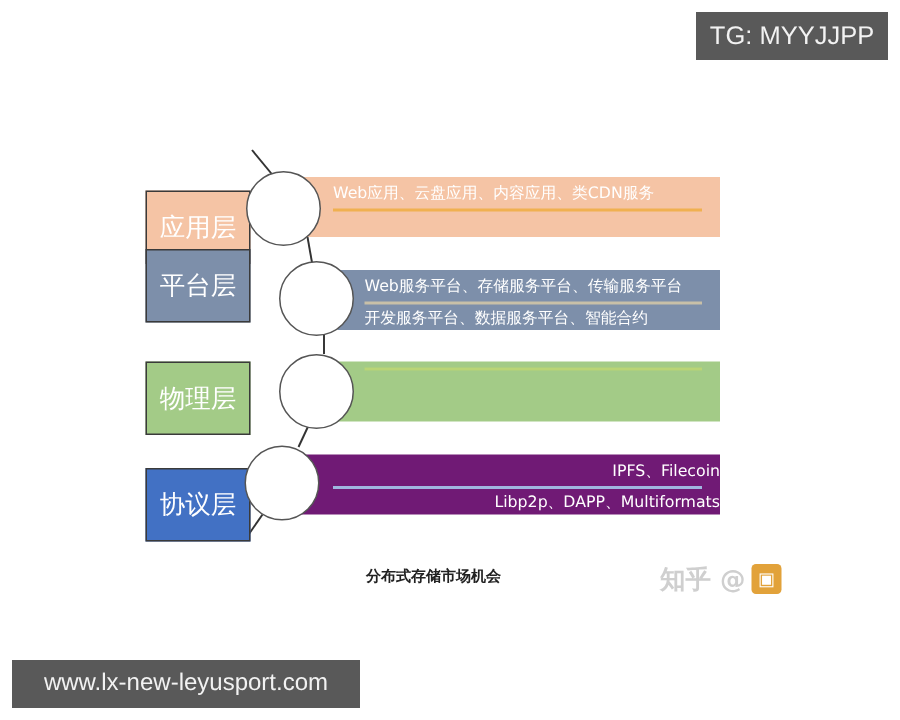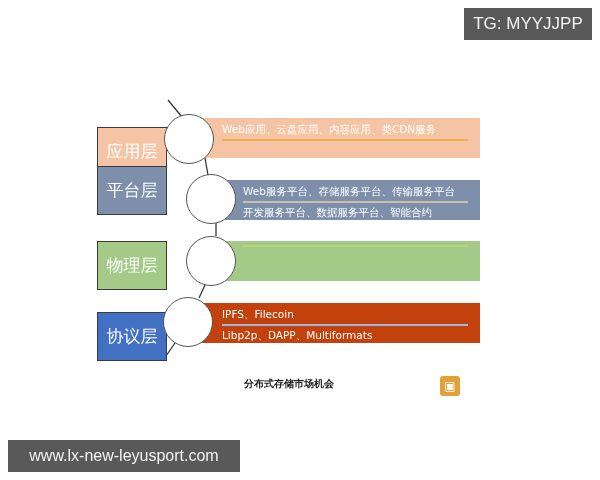--- a/index.html
+++ b/index.html
@@ -83,30 +83,31 @@
 <div class="abs circle" style="left:186px; top:174px;"></div>
 
 <div class="abs band" style="left:225px; top:241px; width:255px; height:40px; background:#a3cb87; padding-left:18px;">
   <div class="rule" style="background:#c9dc6a; opacity:0.6;"></div>
 </div>
 <div class="abs layer-label" style="left:97px; top:241px; background:#a3cb87;">
   <span>物理层</span>
 </div>
 <div class="abs circle" style="left:186px; top:236px;"></div>
 
-<div class="abs band" style="left:200px; top:303px; width:280px; height:40px; background:#c2410c; padding-left:22px;">
+<div class="abs band" style="left:200px; top:303px; width:280px; height:40px; background:#701a75; padding-left:22px;text-align:right;">
   <div class="row">IPFS、Filecoin</div>
   <div class="rule" style="background:#9fb6e0;"></div>
   <div class="row">Libp2p、DAPP、Multiformats</div>
 </div>
 <div class="abs layer-label" style="left:97px; top:312px; background:#4271c4;">
   <span>协议层</span>
 </div>
 <div class="abs circle" style="left:163px; top:297px;"></div>
 
 <div class="abs caption">分布式存储市场机会</div>
 
 <div class="abs watermark">
+  <span>知乎 @</span>
   <span class="wm-logo">▣</span>
 </div>
 
 <div class="abs tg-badge">TG: MYYJJPP</div>
 <div class="abs url-badge">www.lx-new-leyusport.com</div>
 
 </body></html>

